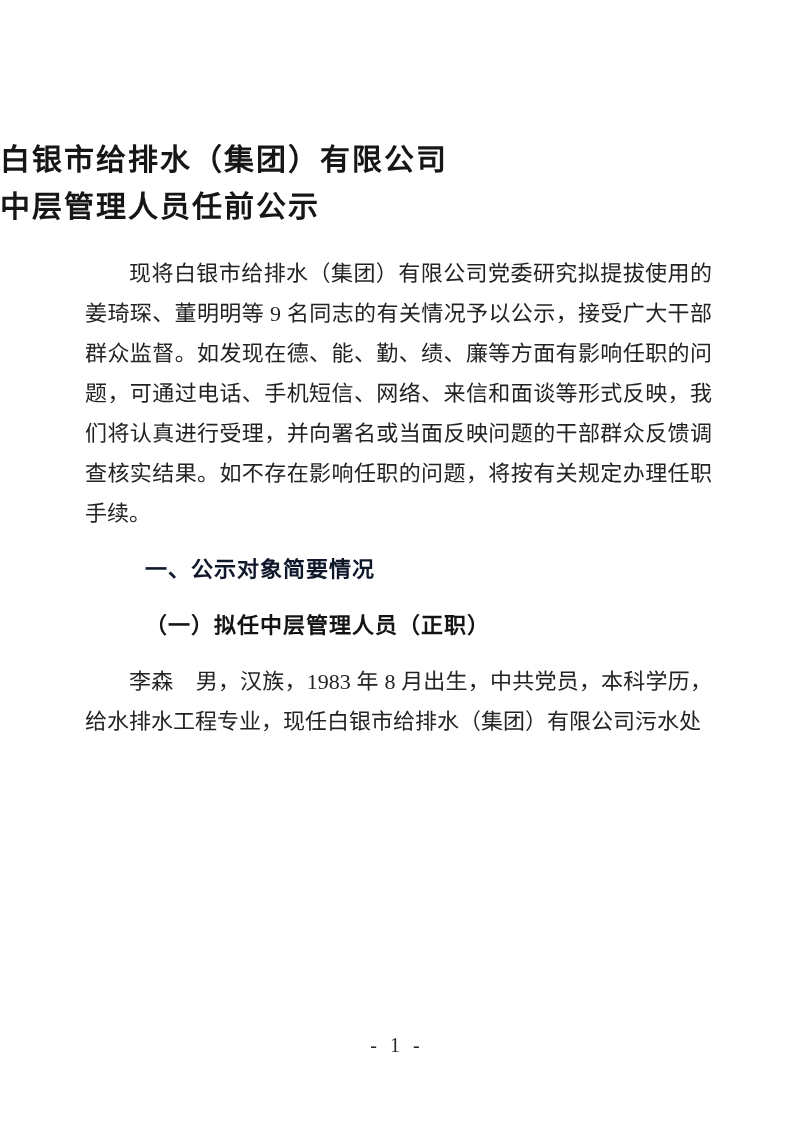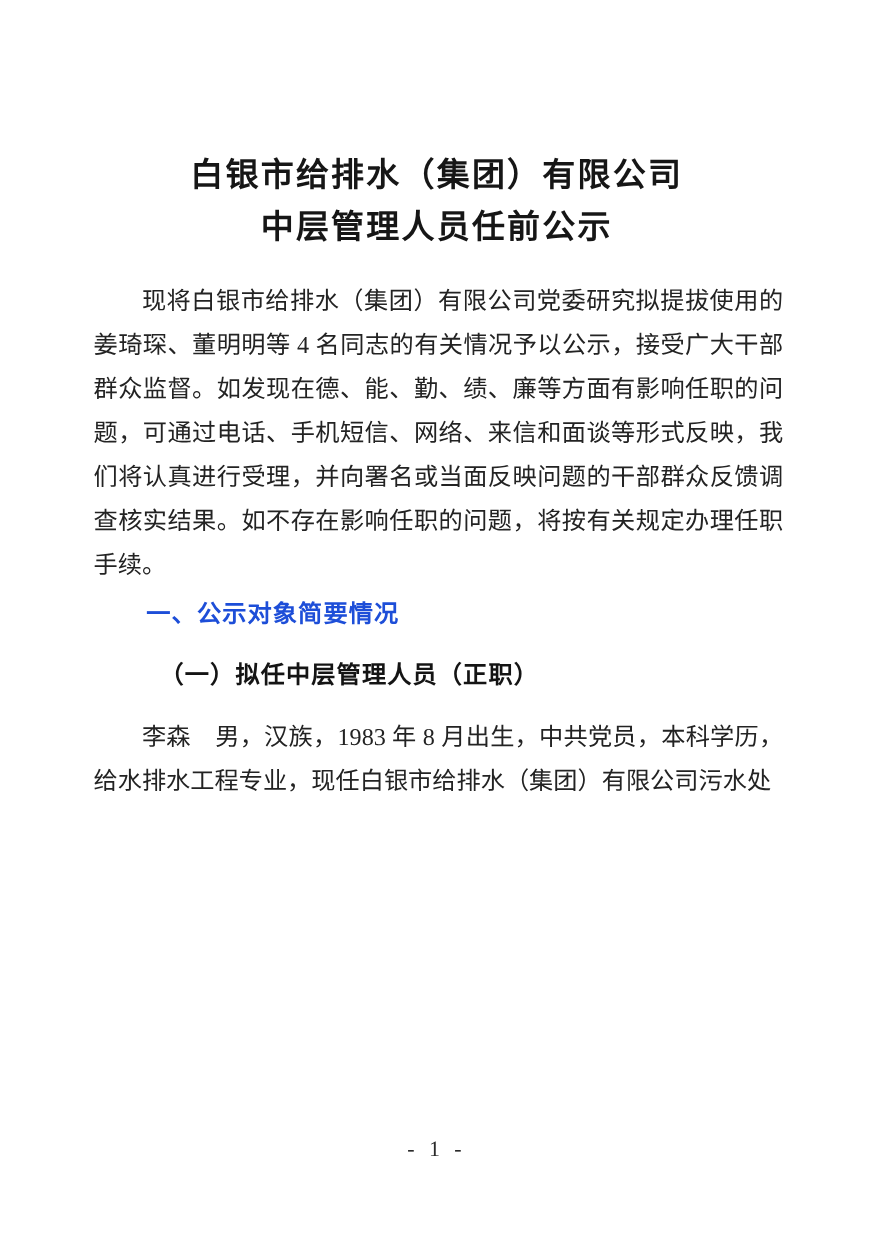--- a/index.html
+++ b/index.html
@@ -14,21 +14,20 @@
     margin: 0 auto;
     background: #ffffff;
     overflow: hidden;
     color: #1f1f1f;
   }
   .doc-title {
     position: absolute;
     top: 136px;
     left: 0;
     right: 0;
-    text-align: center;
     font-family: "Liberation Serif", "DejaVu Serif", serif;
     font-weight: bold;
     font-size: 30px;
     line-height: 47px;
     letter-spacing: 2px;
     color: #161616;
   }
   .doc-body {
     position: absolute;
     left: 85px;
@@ -38,26 +37,26 @@
     font-size: 22px;
     line-height: 40px;
     color: #232323;
     text-align: justify;
   }
   .doc-body p.para {
     margin: 0;
     text-indent: 2em;
   }
   .doc-body h2.sec {
-    margin: 4px;
+    margin: 16px;
     font-size: 22px;
     line-height: 40px;
     text-indent: 2em;
     font-weight: bold;
-    color: #1d4ed8;
+    color: #0f172a;
     font-family: "Liberation Sans", "DejaVu Sans", sans-serif;
     letter-spacing: 1px;
   }
   .doc-body h3.subsec {
     margin: 16px;
     font-size: 22px;
     line-height: 40px;
     text-indent: 2em;
     font-weight: bold;
     color: #141414;
@@ -80,21 +79,21 @@
 <body>
 
 <div class="page">
 
   <header class="doc-title">
     <div>白银市给排水（集团）有限公司</div>
     <div>中层管理人员任前公示</div>
   </header>
 
   <main class="doc-body">
-    <p class="para">现将白银市给排水（集团）有限公司党委研究拟提拔使用的姜琦琛、董明明等 4 名同志的有关情况予以公示，接受广大干部群众监督。如发现在德、能、勤、绩、廉等方面有影响任职的问题，可通过电话、手机短信、网络、来信和面谈等形式反映，我们将认真进行受理，并向署名或当面反映问题的干部群众反馈调查核实结果。如不存在影响任职的问题，将按有关规定办理任职手续。</p>
+    <p class="para">现将白银市给排水（集团）有限公司党委研究拟提拔使用的姜琦琛、董明明等 9 名同志的有关情况予以公示，接受广大干部群众监督。如发现在德、能、勤、绩、廉等方面有影响任职的问题，可通过电话、手机短信、网络、来信和面谈等形式反映，我们将认真进行受理，并向署名或当面反映问题的干部群众反馈调查核实结果。如不存在影响任职的问题，将按有关规定办理任职手续。</p>
     <h2 class="sec">一、公示对象简要情况</h2>
     <h3 class="subsec">（一）拟任中层管理人员（正职）</h3>
     <p class="para">李森　男，汉族，1983 年 8 月出生，中共党员，本科学历，给水排水工程专业，现任白银市给排水（集团）有限公司污水处</p>
   </main>
 
   <footer class="page-number">- 1 -</footer>
 
 </div>
 
 </body></html>

